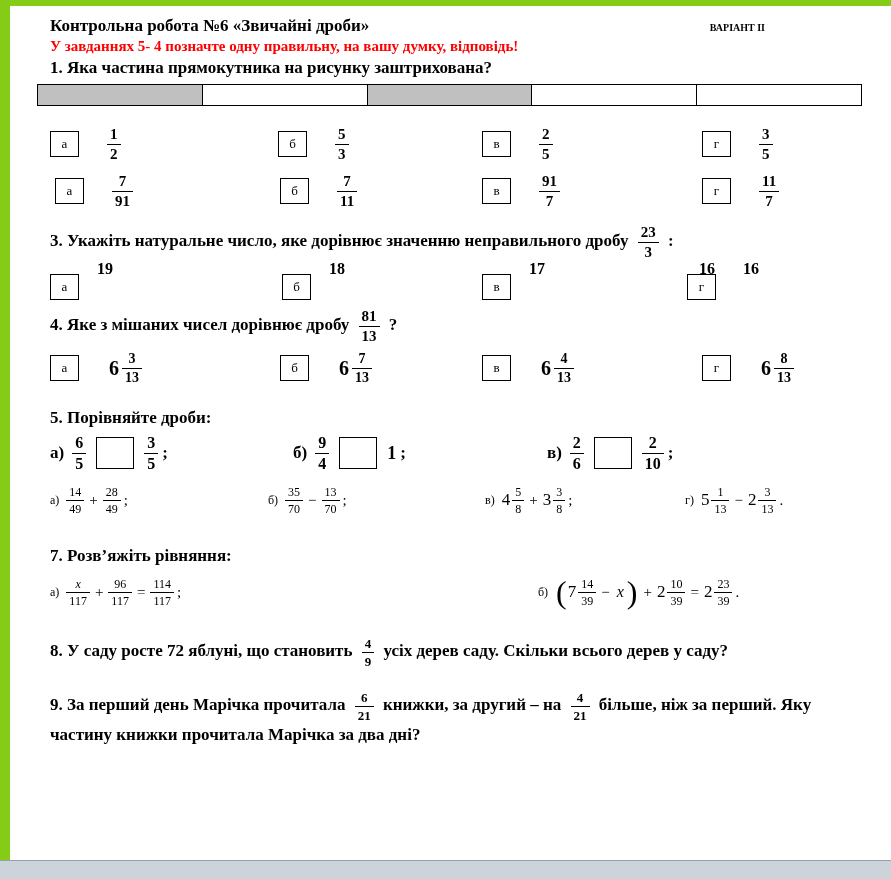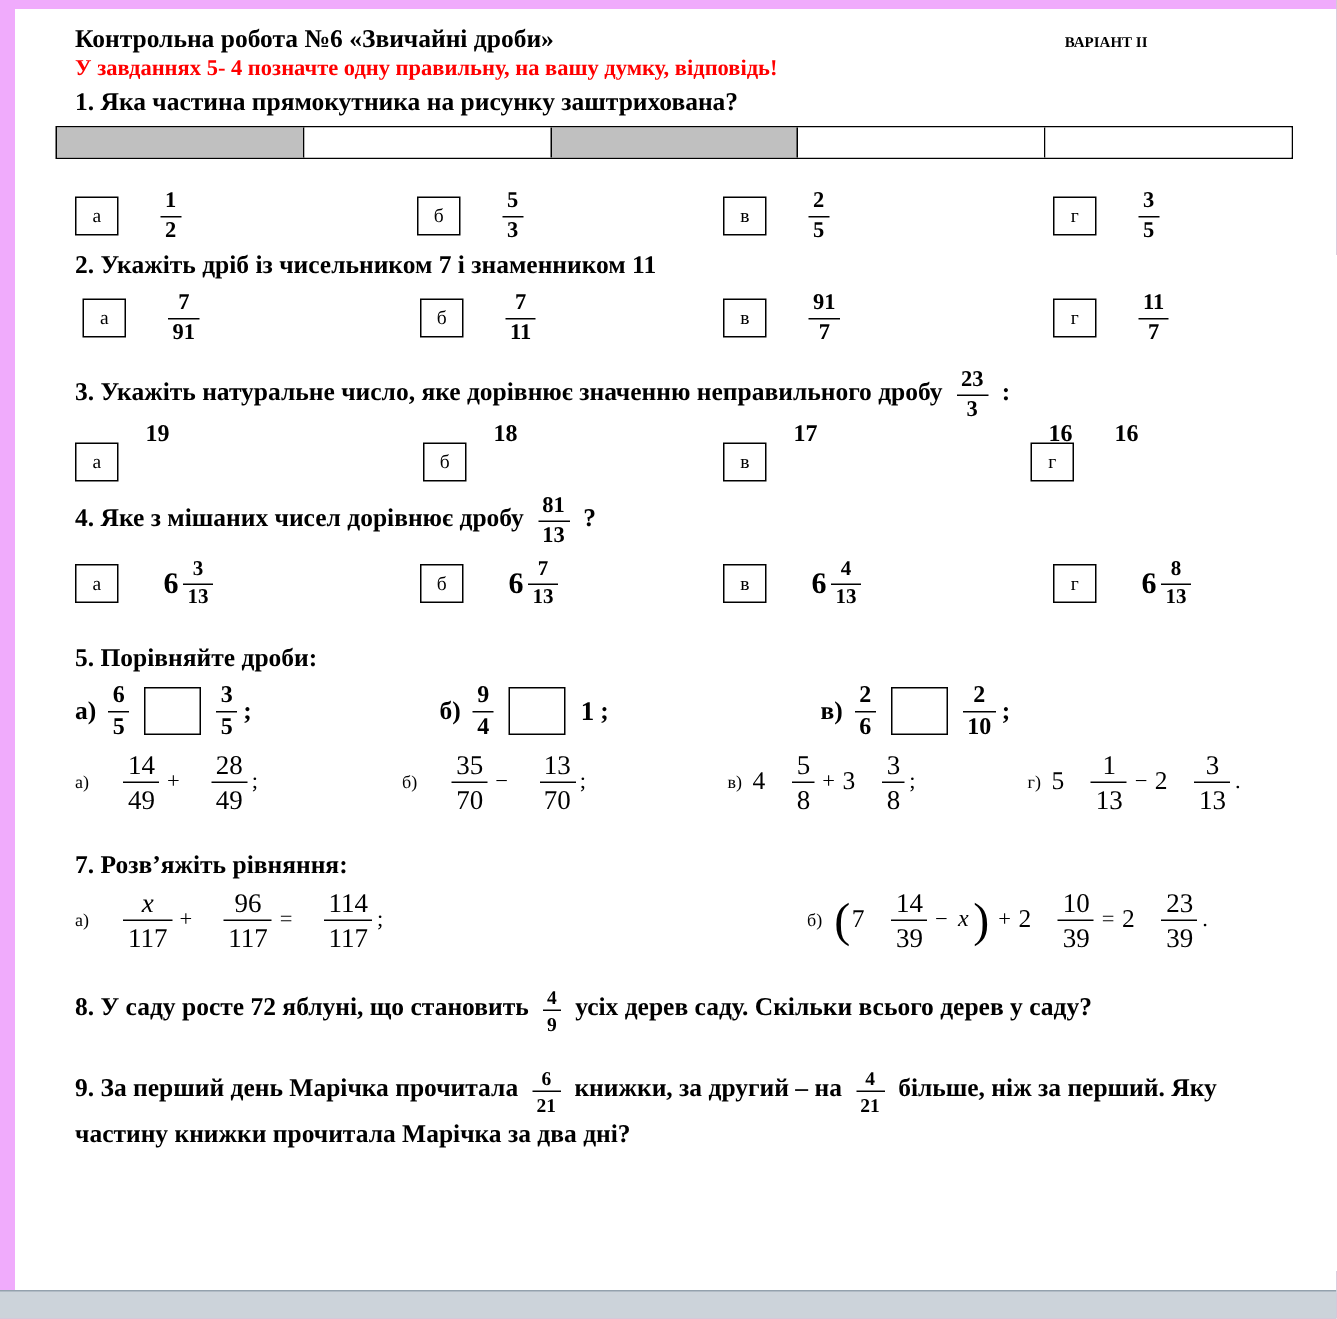--- a/index.html
+++ b/index.html
@@ -1,16 +1,16 @@
 <!DOCTYPE html>
 <html><head>
 <meta charset="utf-8">
 <style>
   html,body{margin:0;padding:0;background:#bfbfbf;}
-  .screen{position:relative;width:891px;height:879px;background:#f0abfc;overflow:hidden;
+  .screen{position:relative;width:891px;height:879px;background:#84cc16;overflow:hidden;
           font-family:"Liberation Serif", serif;color:#000;}
   .page{position:absolute;left:10px;top:6px;width:881px;height:856px;background:#fff;
         padding:6px 26px 0 40px;box-sizing:border-box;}
   .bottombar{position:absolute;left:0;bottom:0;width:891px;height:18px;background:#ccd3da;
              border-top:1px solid #93a1ad;}
 
   
   .titlerow{display:flex;justify-content:space-between;align-items:baseline;margin-top:4px;}
   .doctitle{font-size:17px;font-weight:bold;}
   .variant{font-size:10px;font-weight:bold;margin-right:100px;}
@@ -52,21 +52,21 @@
 
   
   .q5label{font-weight:bold;font-size:17px;margin-right:8px;}
   .cmpbox{display:inline-block;width:36px;height:30px;border:1.5px solid #000;margin:0 10px;flex:0 0 auto;}
   .q5row .frac{margin-left:0;font-size:16px;}
   .bignum{font-weight:bold;font-size:18px;}
   .tail{font-weight:bold;font-size:17px;margin-left:4px;}
 
   
   .math{font-weight:normal;}
-  .math .frac{font-weight:normal;font-size:18px;margin-left:16px;}
+  .math .frac{font-weight:normal;font-size:12px;margin-left:0;}
   .math .frac .num{border-bottom:1px solid #000;}
   .mlabel{font-size:12px;margin-right:7px;}
   .mop{font-size:15px;margin:0 5px;}
   .mwhole{font-size:17px;margin-right:2px;}
   .mvar{font-style:italic;font-size:16px;margin:0 2px;}
   .mtail{font-size:15px;margin-left:3px;}
   .bigp{font-size:32px;font-weight:normal;line-height:0;vertical-align:middle;margin:0 1px;}
 
   
   .textblock{font-weight:bold;font-size:17px;width:818px;line-height:1.55;}
@@ -116,21 +116,20 @@
       </div>
       <div class="opt" style="left:652px">
         <span class="abox">г</span>
         <span class="frac">
             <span class="num">3</span>
             <span class="den">5</span>
           </span>
       </div>
     </div>
 
-    <div class="qtext" style="margin-top:1px;">2.  Укажіть дріб із чисельником 7 і знаменником 11</div>
     <div class="optrow" style="margin-top:2px;height:46px;">
       <div class="opt" style="left:5px">
         <span class="abox">а</span>
         <span class="frac">
             <span class="num">7</span>
             <span class="den">91</span>
           </span>
       </div>
       <div class="opt" style="left:230px">
         <span class="abox">б</span>

